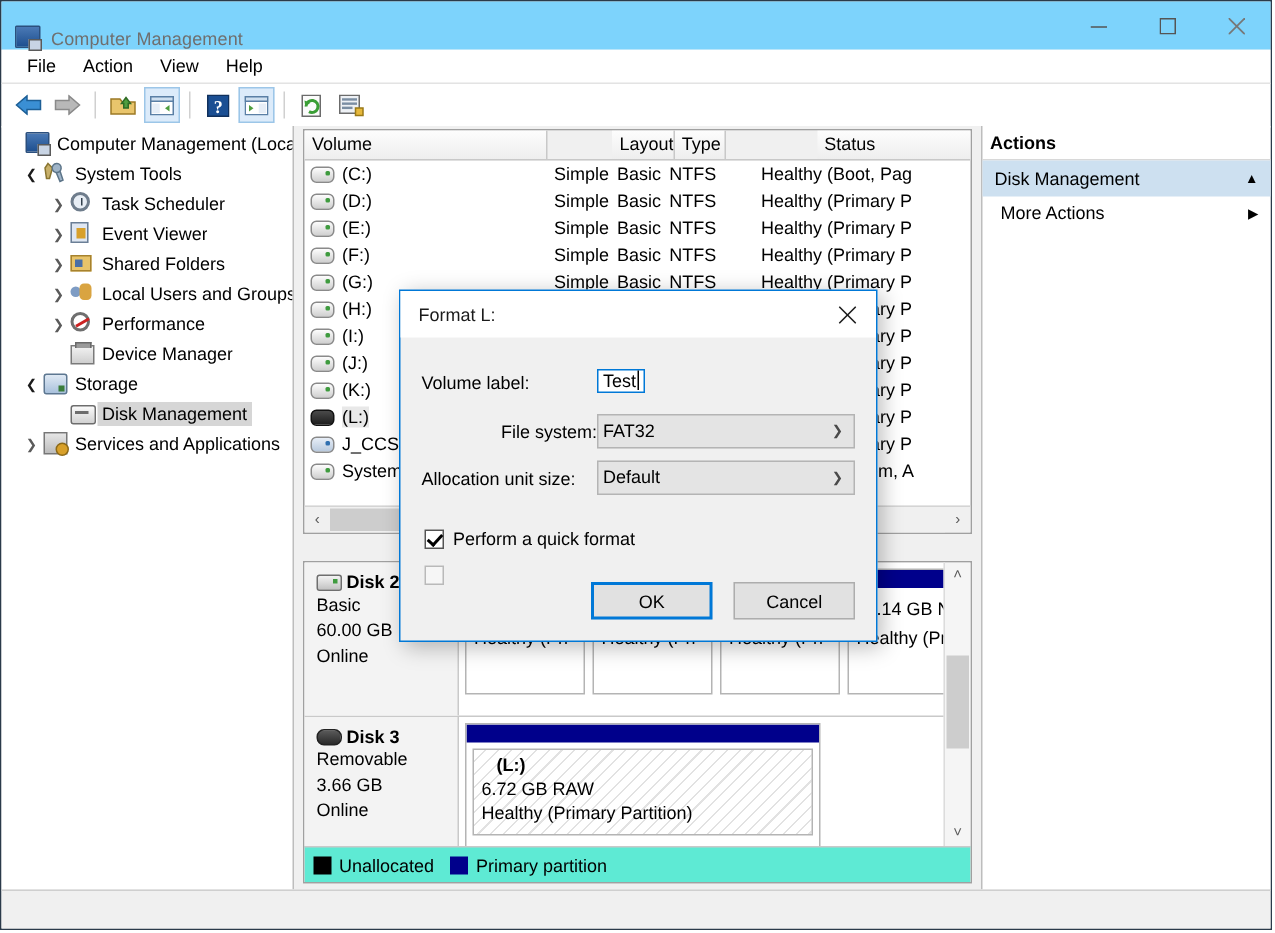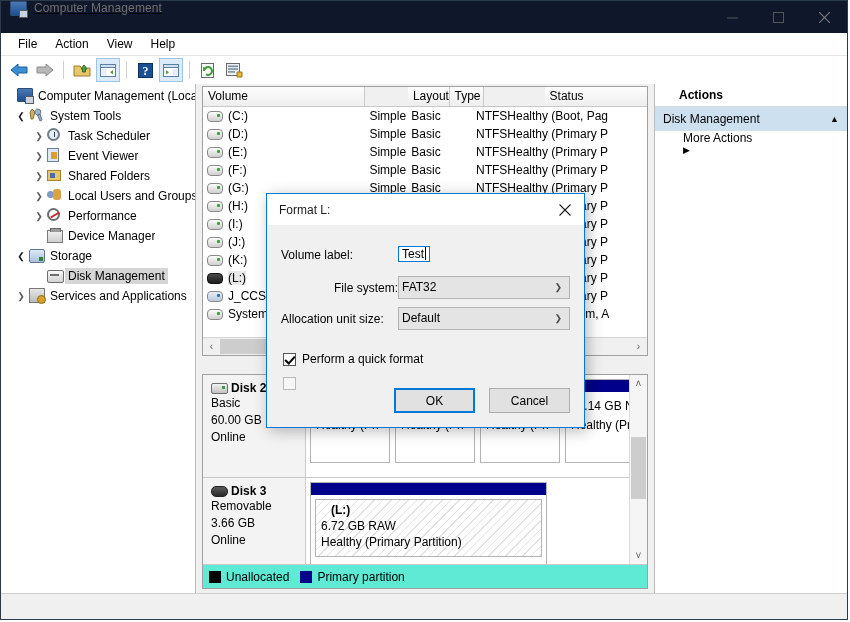--- a/index.html
+++ b/index.html
@@ -14,23 +14,22 @@
   }
   #app{
     position:relative;width:848px;height:620px;
     border:1px solid #2b3a4a;
     background:#f0f0f0;
     box-sizing:border-box;
   }
 
   
   .titlebar{
-    height:32px;background:#0f172a;display:flex;align-items:flex-start;
+    height:32px;background:#7dd3fc;display:flex;align-items:flex-end;
     position:relative;
-    text-decoration:underline;
   }
   .titlebar .tb-icon{
     width:16px;height:16px;margin-left:9px;margin-right:8px;position:relative;flex:none;
   }
   .mmc-ico{
     width:15px;height:13px;background:linear-gradient(#4a79b5,#1e4f8f);
     border:1px solid #2b4f7d;border-radius:1px;position:relative;display:block;
   }
   .mmc-ico:after{
     content:"";position:absolute;right:-2px;bottom:-3px;width:7px;height:6px;
@@ -107,21 +106,21 @@
   .c-vol{width:190px;}
   .c-lay{width:48px;margin-left:43px;}
   .c-typ{width:40px;}
   .c-fs{width:70px;margin-top:32px;}
   .c-st{width:120px;border-right:none !important;}
   .vl-rows{position:relative;}
   .vrow{display:flex;height:18px;align-items:center;font-size:12px;white-space:nowrap;}
   .vrow .v-name{width:190px;display:flex;align-items:center;padding-left:4px;box-sizing:border-box;}
   .vrow .v-lay{width:48px;}
   .vrow .v-typ{width:40px;}
-  .vrow .v-fs{width:70px;text-align:right;}
+  .vrow .v-fs{width:70px;}
   .vrow .v-st{width:160px;overflow:hidden;}
   .vrow.sel .v-name span.lbl{background:#e8e8e8;}
   .drv{
     width:14px;height:9px;margin-right:5px;flex:none;
     background:linear-gradient(#fdfdfd,#cfcfcf);border:1px solid #8a8a8a;border-radius:4px;position:relative;
   }
   .drv:after{content:"";position:absolute;right:2px;top:2px;width:3px;height:3px;background:#3f9b3f;border-radius:1px;}
   .drv.dark{background:linear-gradient(#4a4a4a,#1d1d1d);border-color:#111;}
   .drv.dark:after{display:none;}
   .drv.net{background:linear-gradient(#e7eef7,#b8c9dd);}
@@ -178,26 +177,26 @@
   .sw.unalloc{background:#000;}
   .sw.primary{background:#00008b;}
   .vscroll{
     position:absolute;right:0;top:0;width:17px;bottom:24px;background:#f5f5f5;border-left:1px solid #dcdcdc;
   }
   .vs-arrow{height:17px;display:flex;align-items:center;justify-content:center;color:#5b5b5b;font-size:10px;}
   .vs-arrow.bottom{position:absolute;bottom:0;left:0;right:0;}
   .vs-thumb{position:absolute;left:1px;right:1px;top:62px;height:62px;background:#cdcdcd;}
 
   
-  .act-head{height:22px;border-bottom:1px solid #d8d8d8;display:flex;align-items:center;padding-left:24px;font-weight:bold;font-size:12px;}
+  .act-head{height:22px;border-bottom:1px solid #d8d8d8;display:flex;align-items:center;padding-left:5px;font-weight:bold;font-size:12px;}
   .act-sect{
     height:24px;background:#cde0f0;display:flex;align-items:center;justify-content:space-between;
     padding:0 8px;font-size:12px;
   }
-  .act-item{height:22px;display:flex;justify-content:space-between;padding:0 8px 0 28px;font-size:12px;flex-direction:column;}
+  .act-item{height:22px;display:flex;align-items:center;justify-content:space-between;padding:0 8px 0 12px;font-size:12px;}
 
   
   .statusbar{position:absolute;left:0;right:0;bottom:0;height:25px;background:#f0f0f0;border-top:1px solid #cfcfcf;}
 
   
   .dlg{
     position:absolute;left:265px;top:192px;width:319px;height:235px;
     background:#f0f0f0;border:1px solid #0078d7;box-sizing:border-box;
     box-shadow:3px 3px 14px rgba(0,0,0,.28);
   }

